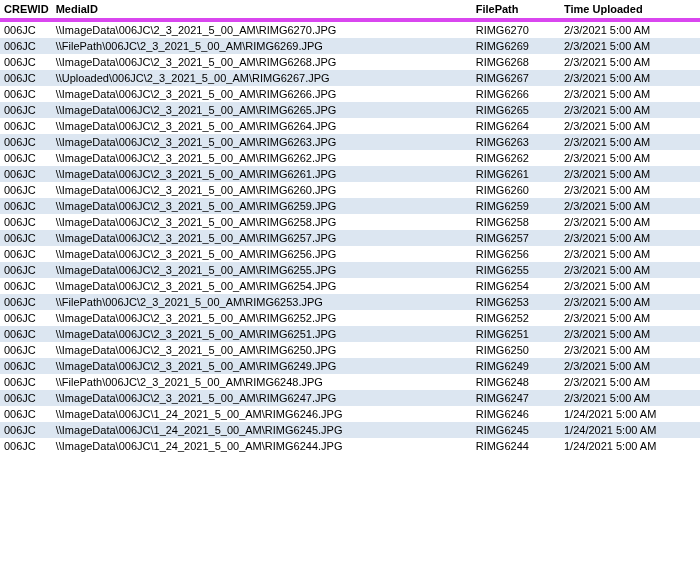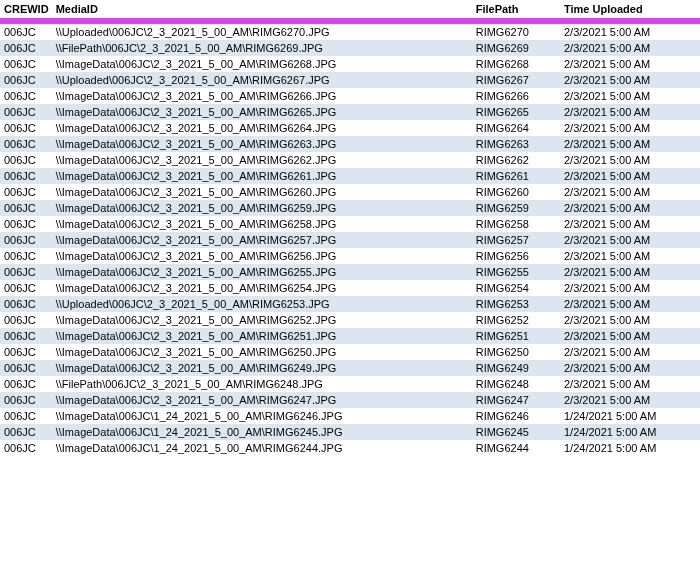--- a/index.html
+++ b/index.html
@@ -21,21 +21,21 @@
       table-layout: fixed;
     }
     thead tr {
       background: #ffffff;
     }
     thead th {
       text-align: left;
       padding: 3px 4px;
       font-weight: bold;
       font-size: 11px;
-      border-bottom: 6px solid #d946ef;
+      border-bottom: 4px solid #d946ef;
       white-space: nowrap;
       overflow: hidden;
     }
     tbody tr:nth-child(odd) {
       background: #ffffff;
     }
     tbody tr:nth-child(even) {
       background: #dce6f1;
     }
     tbody td {
@@ -58,21 +58,21 @@
     <tr>
       <th class="col-crewid">CREWID</th>
       <th class="col-filepath">MediaID</th>
       <th class="col-mediaid">FilePath</th>
       <th class="col-timeuploaded">Time Uploaded</th>
     </tr>
   </thead>
   <tbody id="table-body">
   <tr>
         <td class="col-crewid">006JC</td>
-        <td class="col-filepath">\\Uploaded\006JC\2_3_2021_5_00_AM\RIMG6270.JPG</td>
+        <td class="col-filepath">\\ImageData\006JC\2_3_2021_5_00_AM\RIMG6270.JPG</td>
         <td class="col-mediaid">RIMG6270</td>
         <td class="col-timeuploaded">2/3/2021 5:00 AM</td>
       </tr>
       <tr>
         <td class="col-crewid">006JC</td>
         <td class="col-filepath">\\FilePath\006JC\2_3_2021_5_00_AM\RIMG6269.JPG</td>
         <td class="col-mediaid">RIMG6269</td>
         <td class="col-timeuploaded">2/3/2021 5:00 AM</td>
       </tr>
       <tr>
@@ -160,21 +160,21 @@
         <td class="col-timeuploaded">2/3/2021 5:00 AM</td>
       </tr>
       <tr>
         <td class="col-crewid">006JC</td>
         <td class="col-filepath">\\ImageData\006JC\2_3_2021_5_00_AM\RIMG6254.JPG</td>
         <td class="col-mediaid">RIMG6254</td>
         <td class="col-timeuploaded">2/3/2021 5:00 AM</td>
       </tr>
       <tr>
         <td class="col-crewid">006JC</td>
-        <td class="col-filepath">\\Uploaded\006JC\2_3_2021_5_00_AM\RIMG6253.JPG</td>
+        <td class="col-filepath">\\FilePath\006JC\2_3_2021_5_00_AM\RIMG6253.JPG</td>
         <td class="col-mediaid">RIMG6253</td>
         <td class="col-timeuploaded">2/3/2021 5:00 AM</td>
       </tr>
       <tr>
         <td class="col-crewid">006JC</td>
         <td class="col-filepath">\\ImageData\006JC\2_3_2021_5_00_AM\RIMG6252.JPG</td>
         <td class="col-mediaid">RIMG6252</td>
         <td class="col-timeuploaded">2/3/2021 5:00 AM</td>
       </tr>
       <tr>

